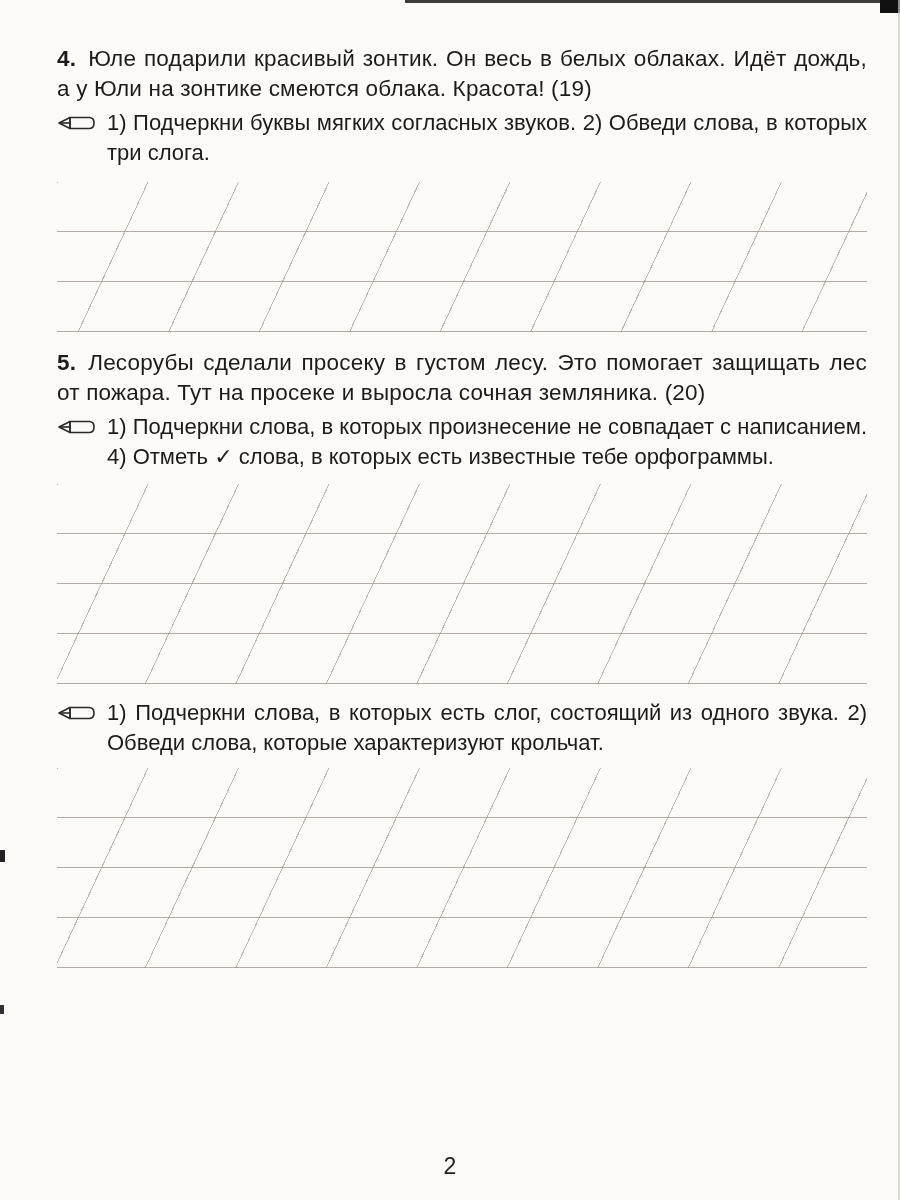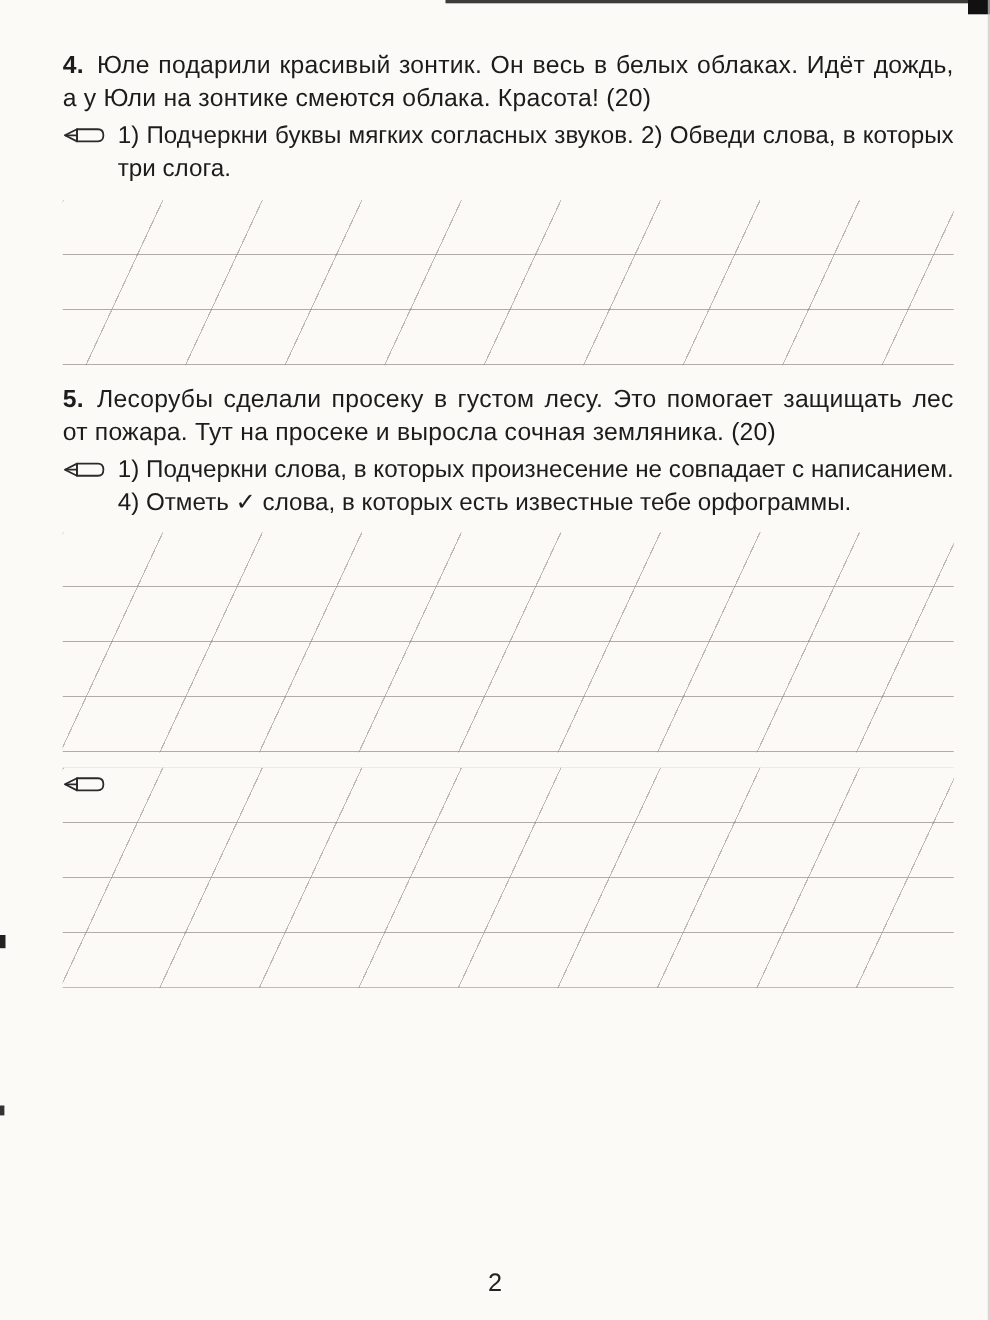--- a/index.html
+++ b/index.html
@@ -75,21 +75,21 @@
   .scan-mark-2{
     position:absolute;left:0;top:1005px;width:4px;height:9px;background:#333;
   }
 </style>
 </head>
 <body>
 
 <div class="page">
 
   <section>
-    <p class="dictation"><b>4.</b><span>Юле подарили красивый зонтик. Он весь в белых облаках. Идёт дождь, а у Юли на зонтике смеются облака. Красота! (20)</span></p>
+    <p class="dictation"><b>4.</b><span>Юле подарили красивый зонтик. Он весь в белых облаках. Идёт дождь, а у Юли на зонтике смеются облака. Красота! (19)</span></p>
     <div class="tasks">
       <svg class="pen-icon" viewBox="0 0 40 20" fill="none" stroke="#2a2a2a" stroke-width="1.6" stroke-linejoin="round">
         <path d="M2 10 L13 4.5 L13 15.5 Z"></path>
         <path d="M13 4.5 H32 Q37 4.5 37 10 Q37 15.5 32 15.5 H13 Z"></path>
         <line x1="2" y1="10" x2="13" y2="10"></line>
       </svg>
       <span>1) Подчеркни буквы мягких согласных звуков. 2) Обведи слова, в которых три слога.</span>
     </div>
     <div class="writing-area rows-3"></div>
   </section>
@@ -107,20 +107,21 @@
     <div class="writing-area rows-4 area-2"></div>
   </section>
 
   <section>
     <div class="tasks">
       <svg class="pen-icon" viewBox="0 0 40 20" fill="none" stroke="#2a2a2a" stroke-width="1.6" stroke-linejoin="round">
         <path d="M2 10 L13 4.5 L13 15.5 Z"></path>
         <path d="M13 4.5 H32 Q37 4.5 37 10 Q37 15.5 32 15.5 H13 Z"></path>
         <line x1="2" y1="10" x2="13" y2="10"></line>
       </svg>
+      <span>1) Подчеркни слова, в которых есть слог, состоящий из одного звука. 2) Обведи слова, которые характеризуют крольчат.</span>
     </div>
     <div class="writing-area rows-4 area-3"></div>
   </section>
 
 </div>
 
 <div class="page-number">2</div>
 
 <div class="scan-top-edge"></div>
 <div class="scan-corner"></div>

